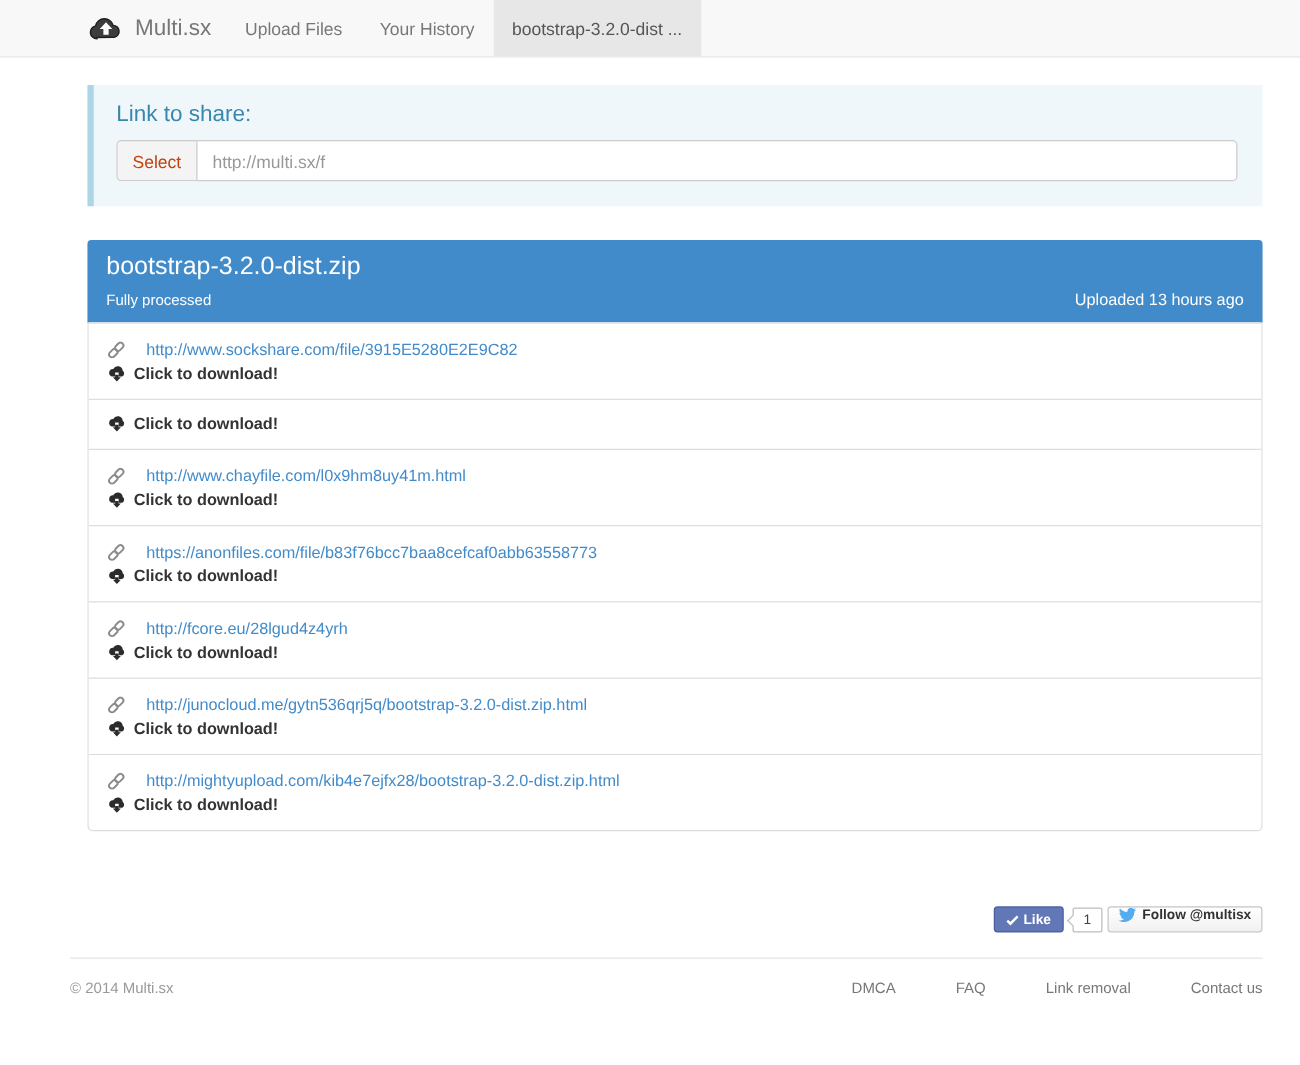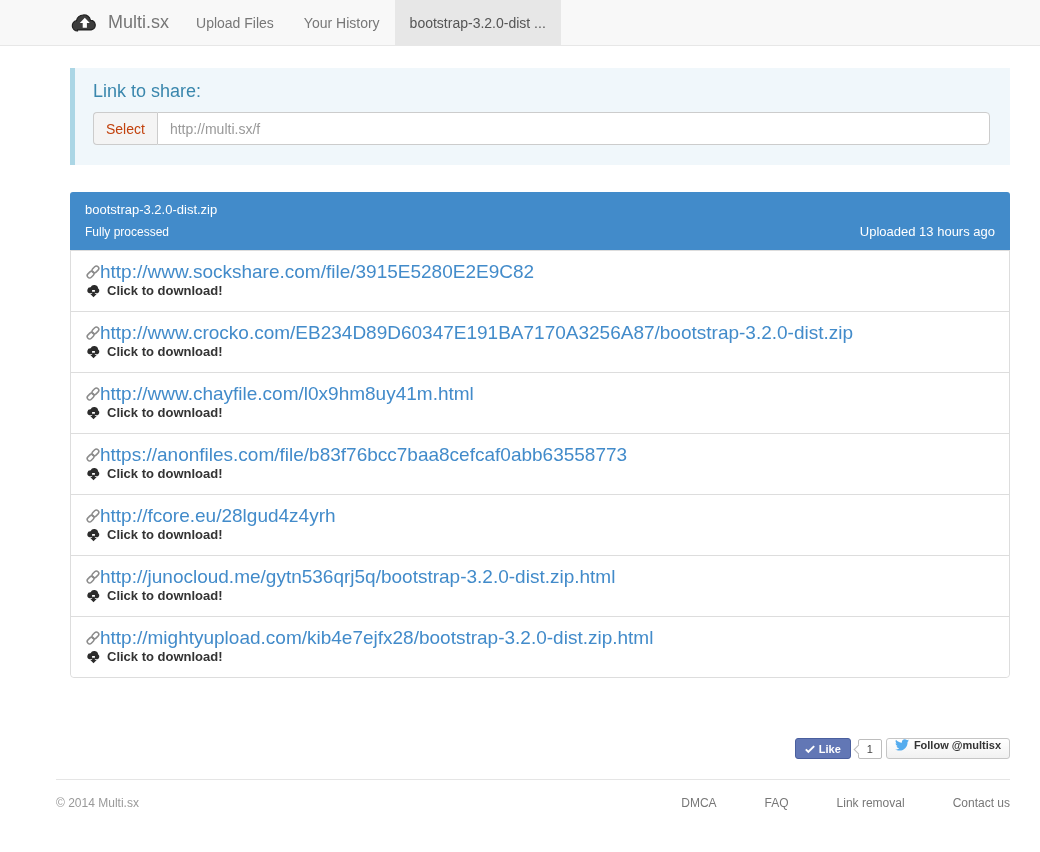--- a/index.html
+++ b/index.html
@@ -40,29 +40,29 @@
   }
 
   
   .panel {
     width:940px; margin:27px 0 0 70px; border:1px solid #ddd; border-radius:4px;
   }
   .panel-heading {
     background:#428bca; color:#fff; padding:10px 15px 11px;
     border-radius:3px 3px 0 0; margin:-1px -1px 0;
   }
-  .panel-title { font-size:13px; margin:0 0 7px; font-weight:400; }
+  .panel-title { font-size:20px; margin:0 0 7px; font-weight:400; }
   .panel-sub { display:flex; justify-content:space-between; align-items:baseline;gap:20px; }
   .status-text { font-size:12px; }
   .uploaded-text { font-size:13px; }
 
   .list-item { padding:10px 15px 12px; border-top:1px solid #ddd; background:#fff; }
   .list-item:first-of-type { border-top:none; }
   .list-item:last-of-type { border-radius:0 0 4px 4px; }
-  .link-line { display:flex; align-items:center; gap:0; font-size:19px; line-height:21px; }
+  .link-line { display:flex; align-items:center; gap:17px; font-size:13px; line-height:21px; }
   .link-line a { color:#428bca; text-decoration:none; }
   .dl-line {
     display:flex; align-items:center; gap:6px; margin-top:0;
     font-size:13px; font-weight:bold; color:#333; cursor:pointer; line-height:17px;
   }
   .icon { display:inline-flex; flex:none; }
 
   
   .social-row {
     width:940px; margin:60px 0 0 70px; display:flex; justify-content:flex-end;
@@ -155,29 +155,20 @@
         <svg width="15" height="15" viewBox="0 0 16 15" fill="#2b2b2b">
           <path d="M13 5.4A4.3 4.3 0 0 0 4.9 4 3.3 3.3 0 0 0 3.6 10.4h2.9V7h3v3.4h3A2.9 2.9 0 0 0 13 5.4z"></path>
           <path d="M6.5 8.8h3v2.3h1.9L8 14.6 4.6 11.1h1.9z"></path>
         </svg>
       </span>
       <span>Click to download!</span>
     </div>
   </div>
 
   <div class="list-item">
-    <div class="link-line">
-      <span class="icon">
-        <svg width="14" height="14" viewBox="0 0 16 16" fill="none" stroke="#8c8c8c" stroke-width="1.8">
-          <rect x="1" y="8.2" width="8.6" height="5.4" rx="2.7" transform="rotate(-45 5.3 10.9)"></rect>
-          <rect x="6.4" y="2.4" width="8.6" height="5.4" rx="2.7" transform="rotate(-45 10.7 5.1)"></rect>
-        </svg>
-      </span>
-      <a href="#">http://www.crocko.com/EB234D89D60347E191BA7170A3256A87/bootstrap-3.2.0-dist.zip</a>
-    </div>
     <div class="dl-line">
       <span class="icon">
         <svg width="15" height="15" viewBox="0 0 16 15" fill="#2b2b2b">
           <path d="M13 5.4A4.3 4.3 0 0 0 4.9 4 3.3 3.3 0 0 0 3.6 10.4h2.9V7h3v3.4h3A2.9 2.9 0 0 0 13 5.4z"></path>
           <path d="M6.5 8.8h3v2.3h1.9L8 14.6 4.6 11.1h1.9z"></path>
         </svg>
       </span>
       <span>Click to download!</span>
     </div>
   </div>

